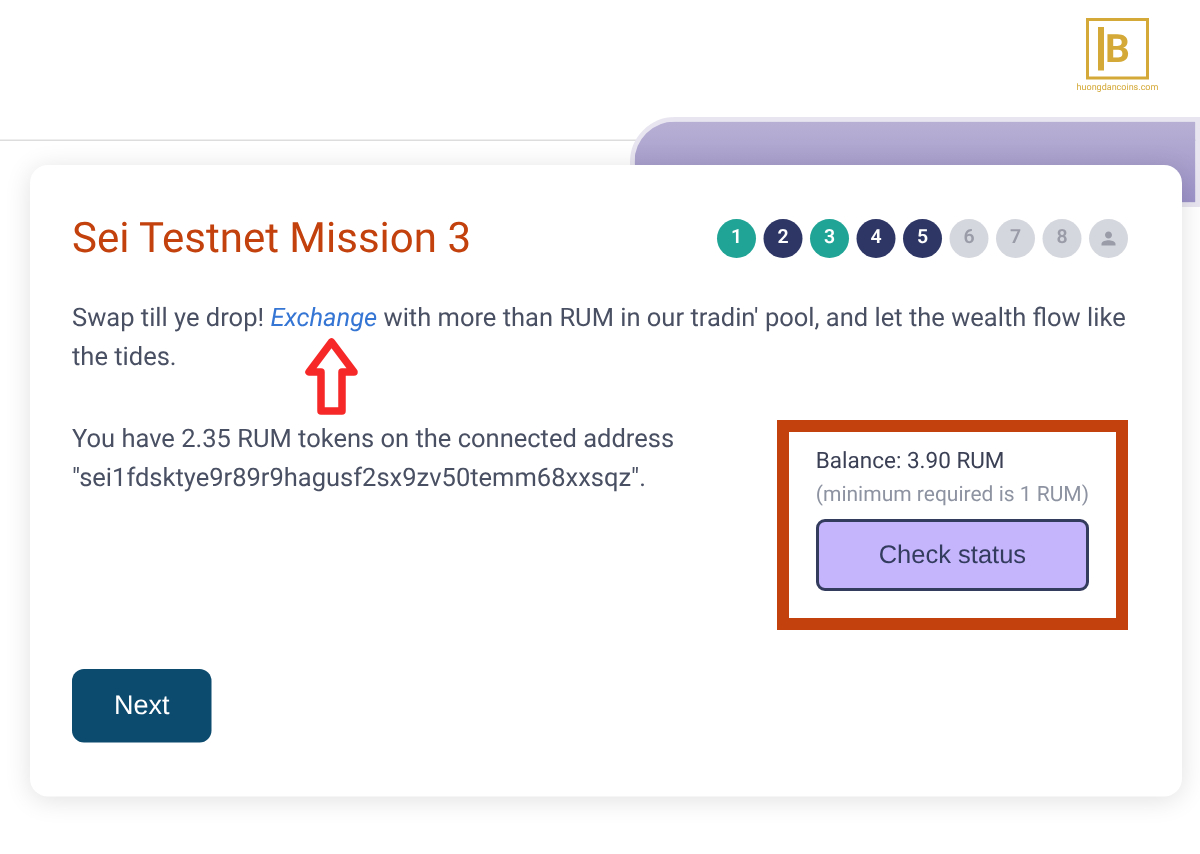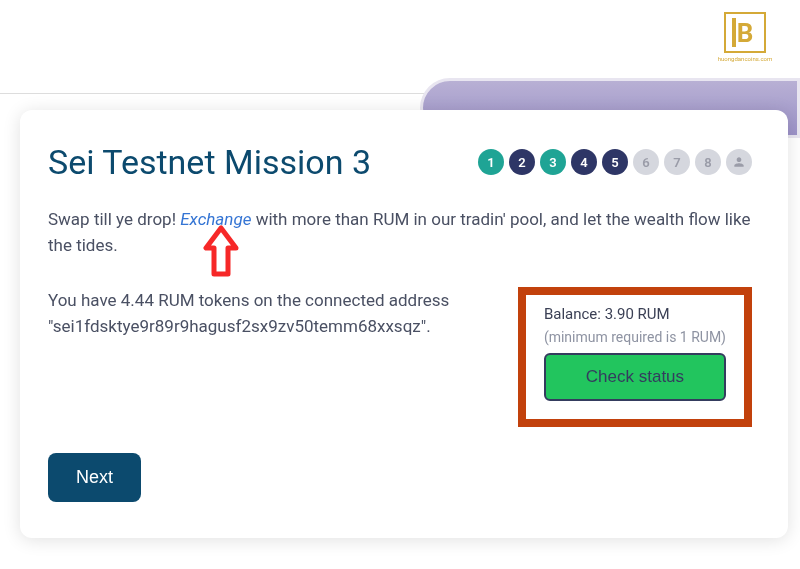--- a/index.html
+++ b/index.html
@@ -77,23 +77,23 @@
     box-shadow: 0 2px 18px rgba(0,0,0,0.12);
     padding: 32px 36px 36px 28px;
   }
   .card-header {
     display: flex;
     justify-content: space-between;
     align-items: center;
     margin-bottom: 24px;
   }
   .title {
-    font-size: 34px;
+    font-size: 28px;
     font-weight: 400;
-    color: #0c4a6e;
+    color: #c2410c;
   }
   .steps {
     display: flex;
     gap: 5px;
     align-items: center;
   }
   .step {
     width: 26px;
     height: 26px;
     border-radius: 50%;
@@ -141,21 +141,21 @@
     color: #3b4055;
     margin-bottom: 6px;
   }
   .min-req {
     font-size: 14px;
     color: #8e93a2;
     margin-bottom: 8px;
   }
   .check-btn {
     width: 100%;
-    background: #22c55e;
+    background: #c4b5fd;
     border: 2px solid #343c5e;
     color: #343c5e;
     font-size: 17px;
     padding: 12px 10px;
     border-radius: 6px;
     cursor: pointer;
   }
   .next-btn {
     margin-top: 26px;
     background: #0c4a6e;
@@ -206,21 +206,21 @@
           </svg>
       </div>
     </div>
   </div>
 
   <p class="desc">
     <span>Swap till ye drop! </span><a href="#">Exchange</a><span> with more than RUM in our tradin' pool, and let the wealth flow like the tides.</span>
   </p>
 
   <div class="mid-row">
-    <p class="token-info">You have 4.44 RUM tokens on the connected address "sei1fdsktye9r89r9hagusf2sx9zv50temm68xxsqz".</p>
+    <p class="token-info">You have 2.35 RUM tokens on the connected address "sei1fdsktye9r89r9hagusf2sx9zv50temm68xxsqz".</p>
     <div class="balance-box">
       <div class="balance-label">Balance: 3.90 RUM</div>
       <div class="min-req">(minimum required is 1 RUM)</div>
       <button class="check-btn">Check status</button>
     </div>
   </div>
 
   <button class="next-btn">Next</button>
 </div>
 

